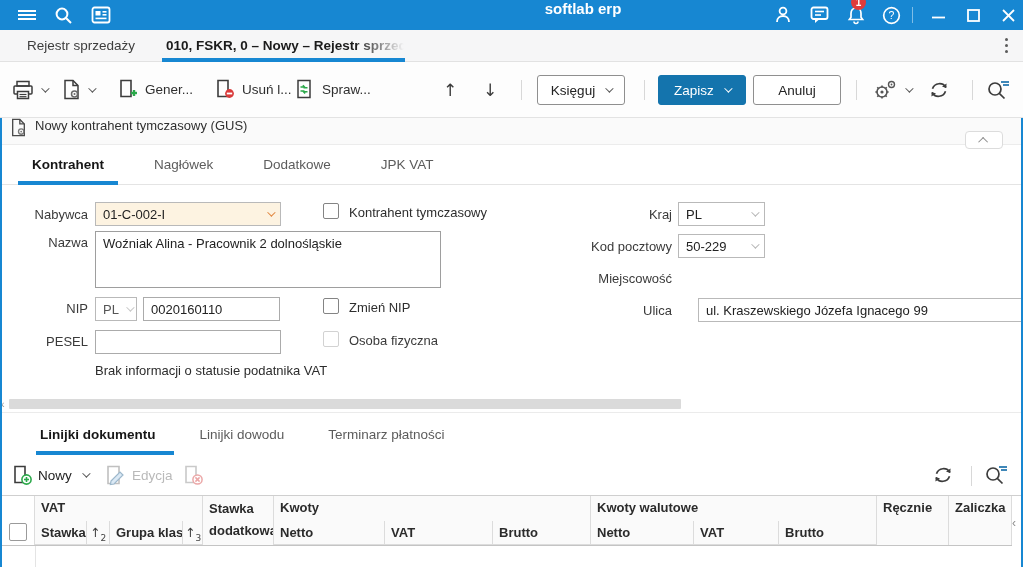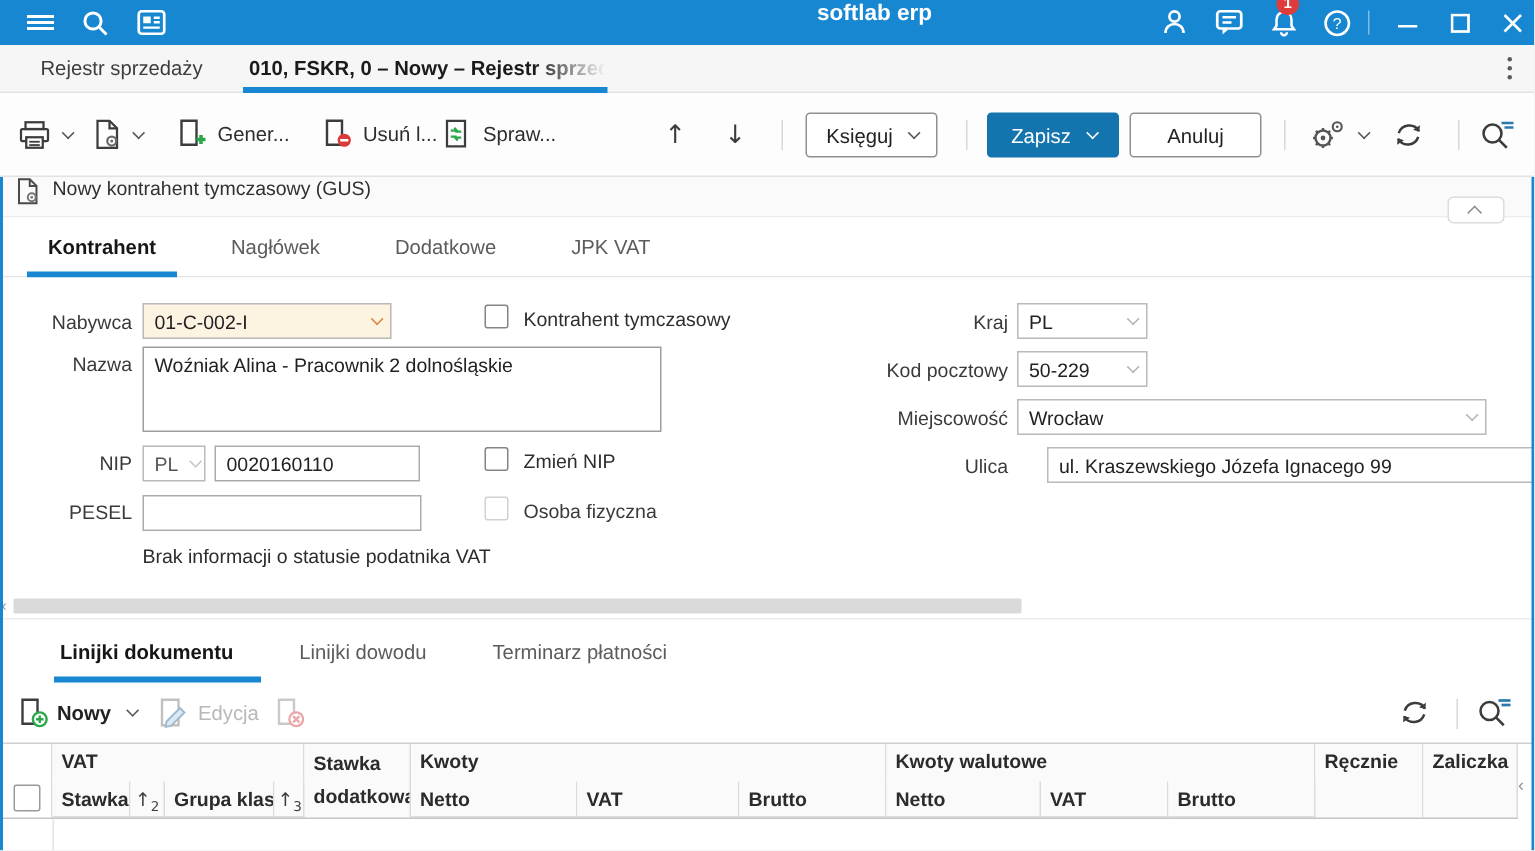--- a/index.html
+++ b/index.html
@@ -312,21 +312,21 @@
   <div class="abs formtabs">
     <div class="ftab active">Kontrahent</div>
     <div class="ftab">Nagłówek</div>
     <div class="ftab">Dodatkowe</div>
     <div class="ftab">JPK VAT</div>
   </div>
 
   <div class="abs formarea">
 
     <div class="flabel" style="top:22px;">Nabywca</div>
-    <div class="field buyer" style="left:95px;top:17px;width:166px;">
+    <div class="field buyer" style="left:95px;top:17px;width:186px;">
       <span>01-C-002-I</span>
       <span class="fchev"></span>
     </div>
     <div class="cb" style="left:323px;top:18px;"></div>
     <div class="cblabel" style="left:349px;top:20px;">Kontrahent tymczasowy</div>
 
     <div class="flabel" style="top:50px;">Nazwa</div>
     <textarea class="txtarea" style="left: 95px; top: 46px; width: 346px; height: 57px;" spellcheck="false">Woźniak Alina - Pracownik 2 dolnośląskie</textarea>
 
     <div class="flabel" style="top:116px;">NIP</div>
@@ -351,45 +351,41 @@
       <span class="fchev"></span>
     </div>
 
     <div class="rlabel" style="left:520px;top:54px;width:152px;">Kod pocztowy</div>
     <div class="field" style="left:678px;top:49px;width:87px;">
       <span>50-229</span>
       <span class="fchev"></span>
     </div>
 
     <div class="rlabel" style="left:520px;top:86px;width:152px;">Miejscowość</div>
-    <div class="field" style="left:678px;top:81px;width:313px;">
-      <span>Wrocław</span>
-      <span class="fchev"></span>
-    </div>
 
     <div class="rlabel" style="left:520px;top:118px;width:152px;">Ulica</div>
     <div class="field" style="left:678px;top:113px;width:340px;margin-left:20px;">
       <span>ul. Kraszewskiego Józefa Ignacego 99</span>
       <span class="fchev"></span>
     </div>
   </div>
 
   <div class="abs hscroll">
     <span class="harrow">‹</span>
     <div class="hthumb"></div>
   </div>
 
   <div class="abs detailtabs">
     <div class="dtab active">Linijki dokumentu</div>
     <div class="dtab">Linijki dowodu</div>
     <div class="dtab">Terminarz płatności</div>
   </div>
 
   <div class="abs detailtoolbar">
-    <div class="dtool" style="left:12px;font-weight:bold;">
+    <div class="dtool" style="left:12px;">
       <svg class="ic" width="20" height="21" viewBox="0 0 20 21">
           <path d="M3 1.5 h10 v16 h-10 z" fill="none" stroke="#3c3c3c" stroke-width="1.6"></path>
           <circle cx="14.5" cy="14.5" r="4.6" fill="#fff" stroke="#2ba84a" stroke-width="1.6"></circle>
           <line x1="12" y1="14.5" x2="17" y2="14.5" stroke="#2ba84a" stroke-width="1.6"></line>
           <line x1="14.5" y1="12" x2="14.5" y2="17" stroke="#2ba84a" stroke-width="1.6"></line>
         </svg>
       <span>Nowy</span>
       <span class="dchev" style="margin-left:4px;"></span>
     </div>
     <div class="dtool disabled" style="left:105px;">

